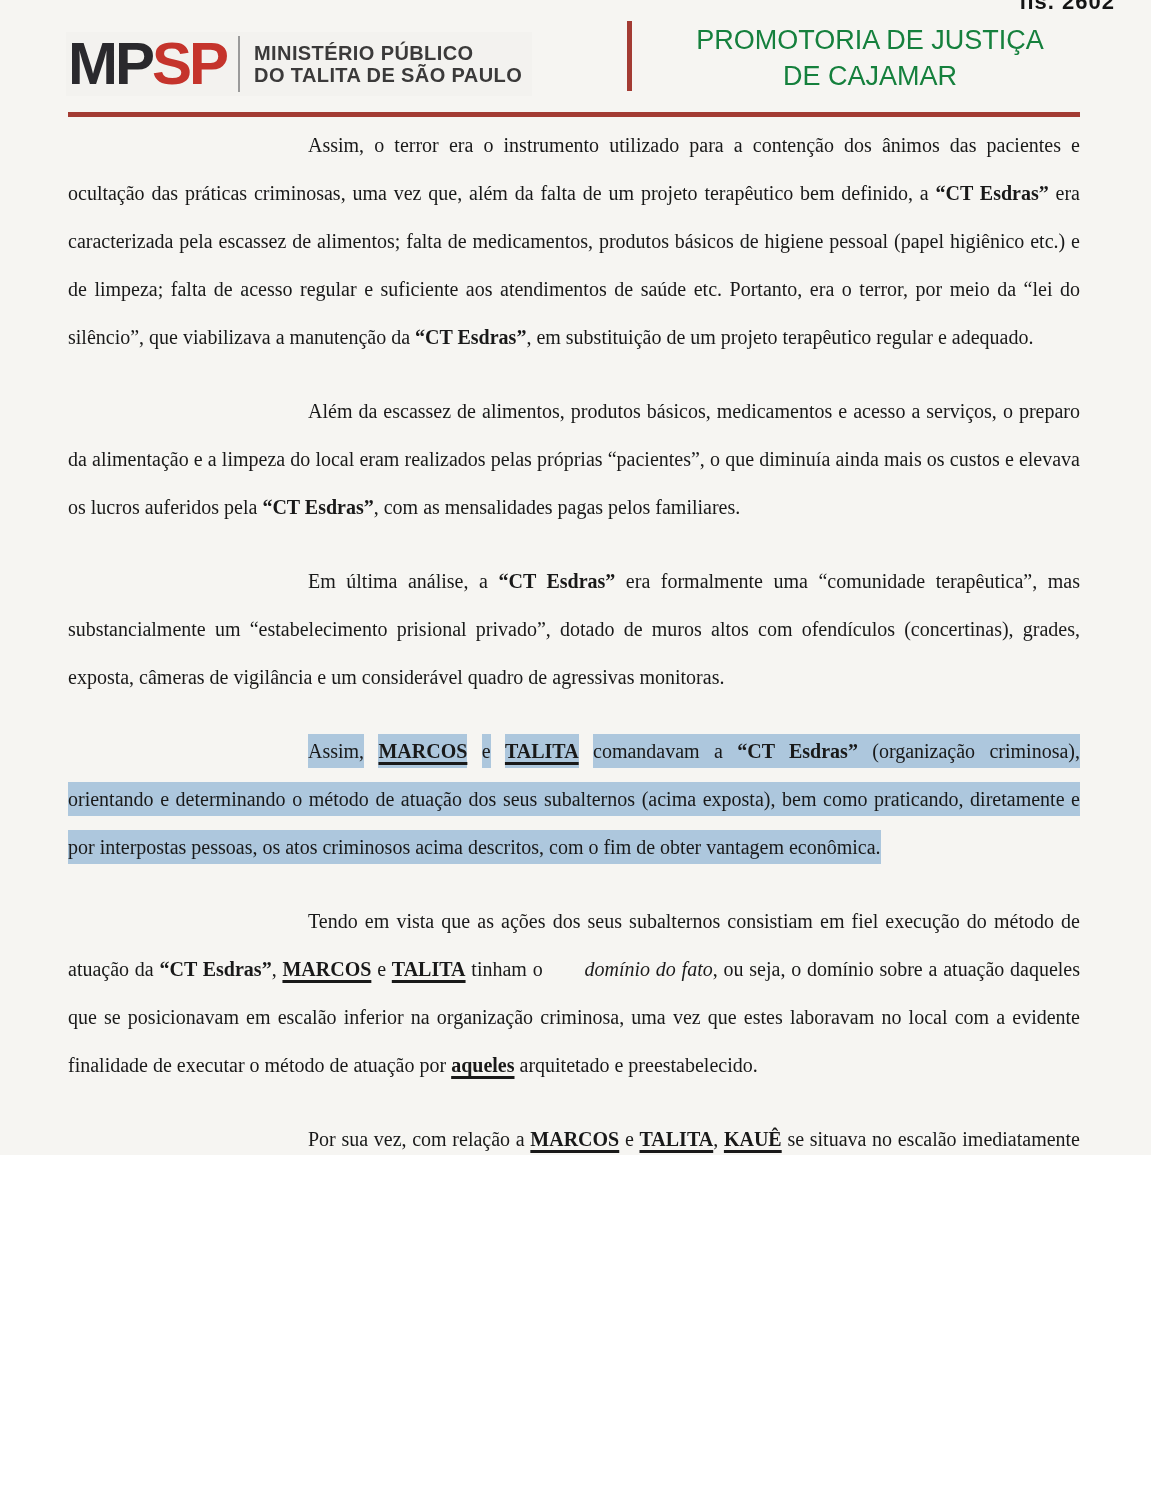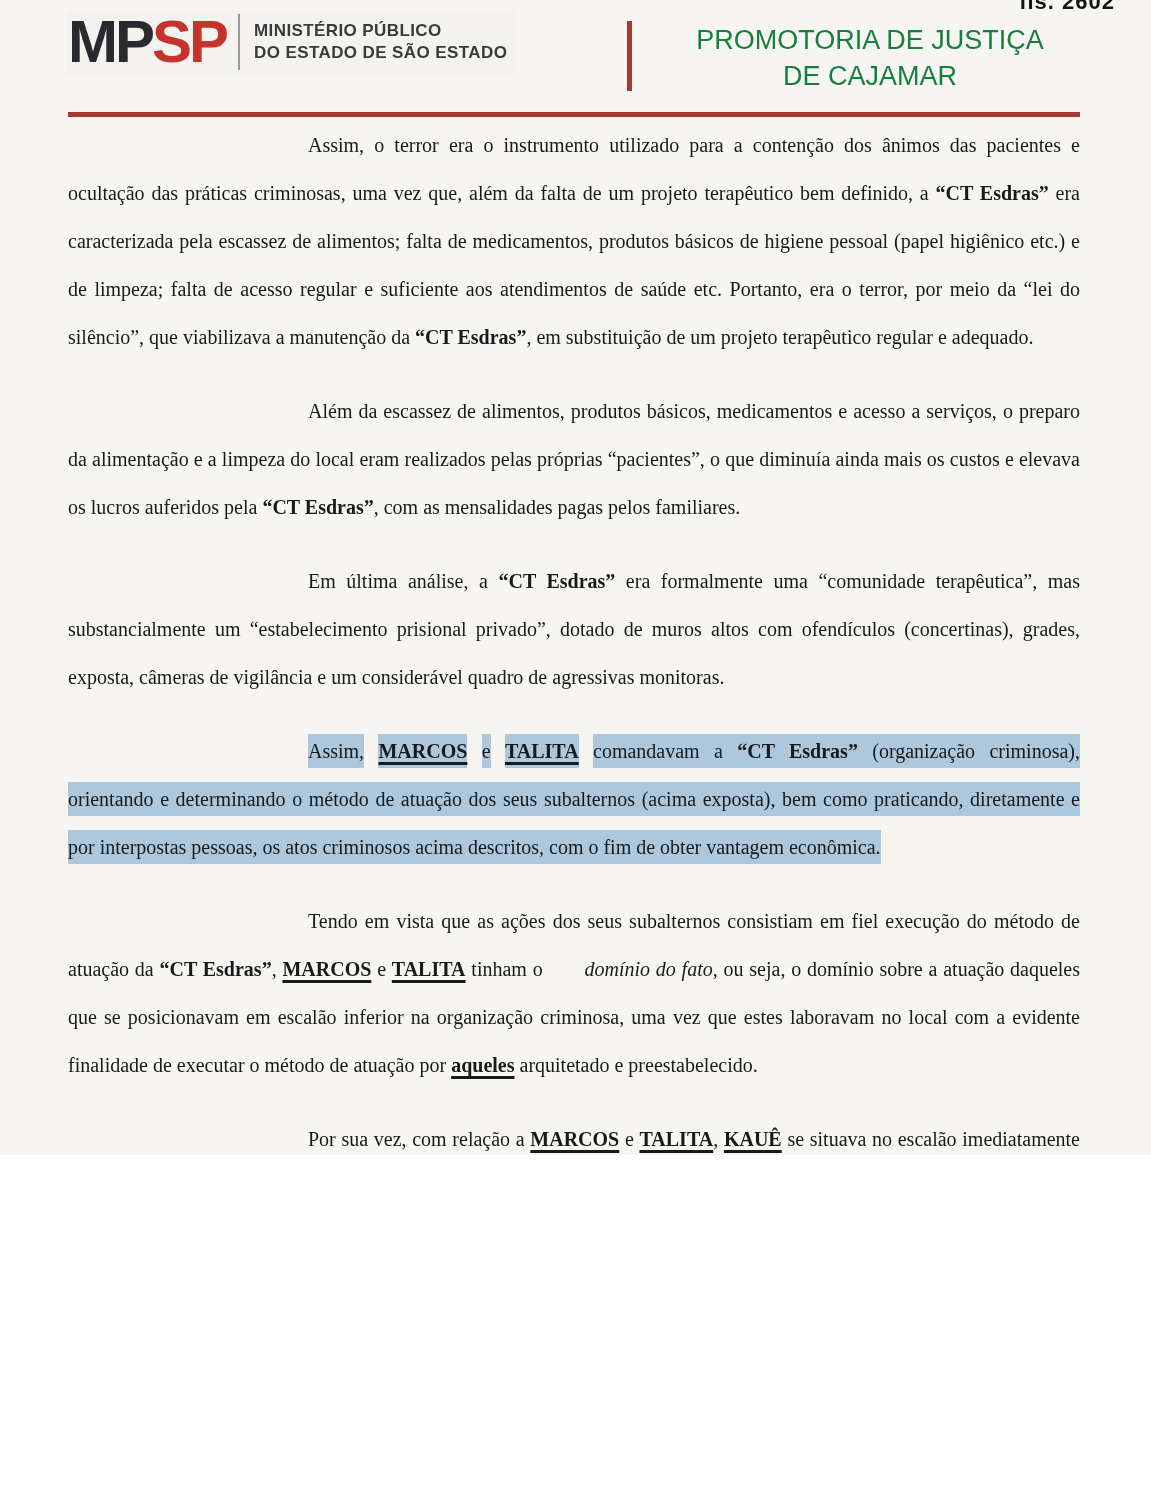--- a/index.html
+++ b/index.html
@@ -21,21 +21,21 @@
     font-family: "Liberation Sans", sans-serif;
     font-weight: bold;
     font-size: 22px;
     color: #141414;
     letter-spacing: 1px;
   }
   
   .logo {
     position: absolute;
     left: 66px;
-    top: 10px;
+    top: 32px;
     display: flex;
     align-items: center;
     background: #f3f2ef;
     padding: 2px 10px 2px 2px;
   }
   .logo-word {
     font-family: "Liberation Sans", sans-serif;
     font-weight: 900;
     font-size: 60px;
     line-height: 60px;
@@ -45,21 +45,21 @@
   .logo-sp { color: var(--logo-red, #c5342c); }
   .logo-divider {
     width: 2px;
     height: 56px;
     background: #9a9a9a;
     margin: 0 14px 0 12px;
   }
   .logo-org {
     font-family: "Liberation Sans", sans-serif;
     font-weight: bold;
-    font-size: 17px;
+    font-size: 20px;
     line-height: 22px;
     color: #3b3a3a;
     letter-spacing: 0.4px;
     white-space: nowrap;
   }
   .title-bar {
     position: absolute;
     left: 627px;
     top: 21px;
     width: 5px;
@@ -119,21 +119,21 @@
 <div class="page">
 
   <div class="folio">fls. 2602</div>
 
   <header>
     <div class="logo">
       <span class="logo-word"><span class="logo-mp">MP</span><span class="logo-sp">SP</span></span>
       <span class="logo-divider"></span>
       <span class="logo-org">
         <span>MINISTÉRIO PÚBLICO</span><br>
-        <span>DO ESTADO DE SÃO ESTADO</span>
+        <span>DO TALITA DE SÃO PAULO</span>
       </span>
     </div>
 
     <div class="title-bar"></div>
 
     <div class="header-title">
       <div>PROMOTORIA DE JUSTIÇA</div>
       <div>DE CAJAMAR</div>
     </div>
 

